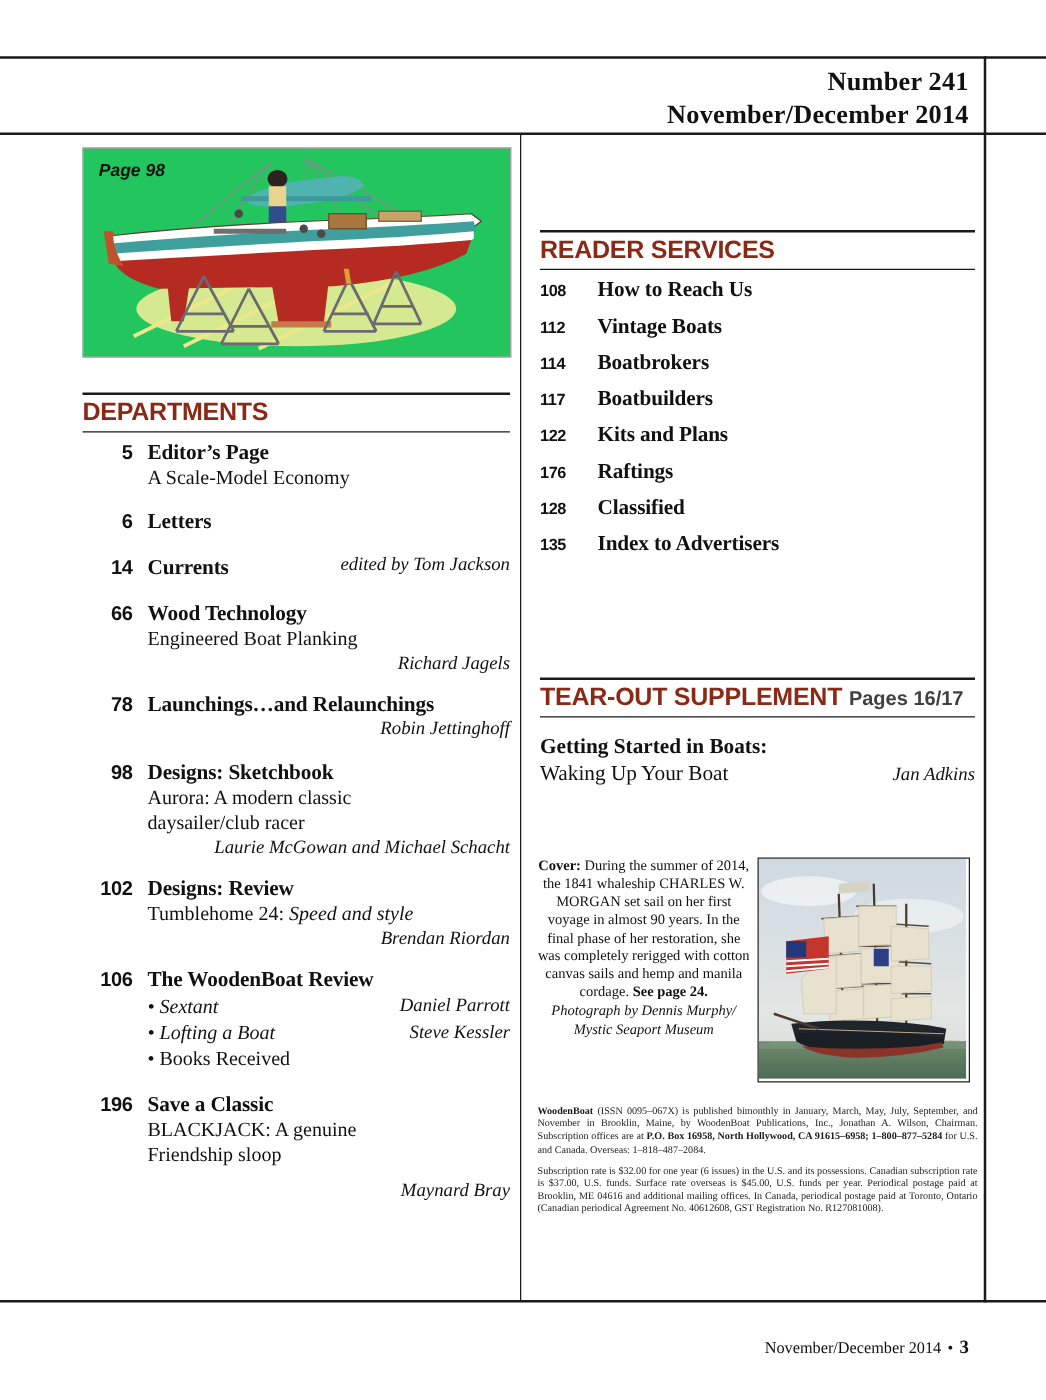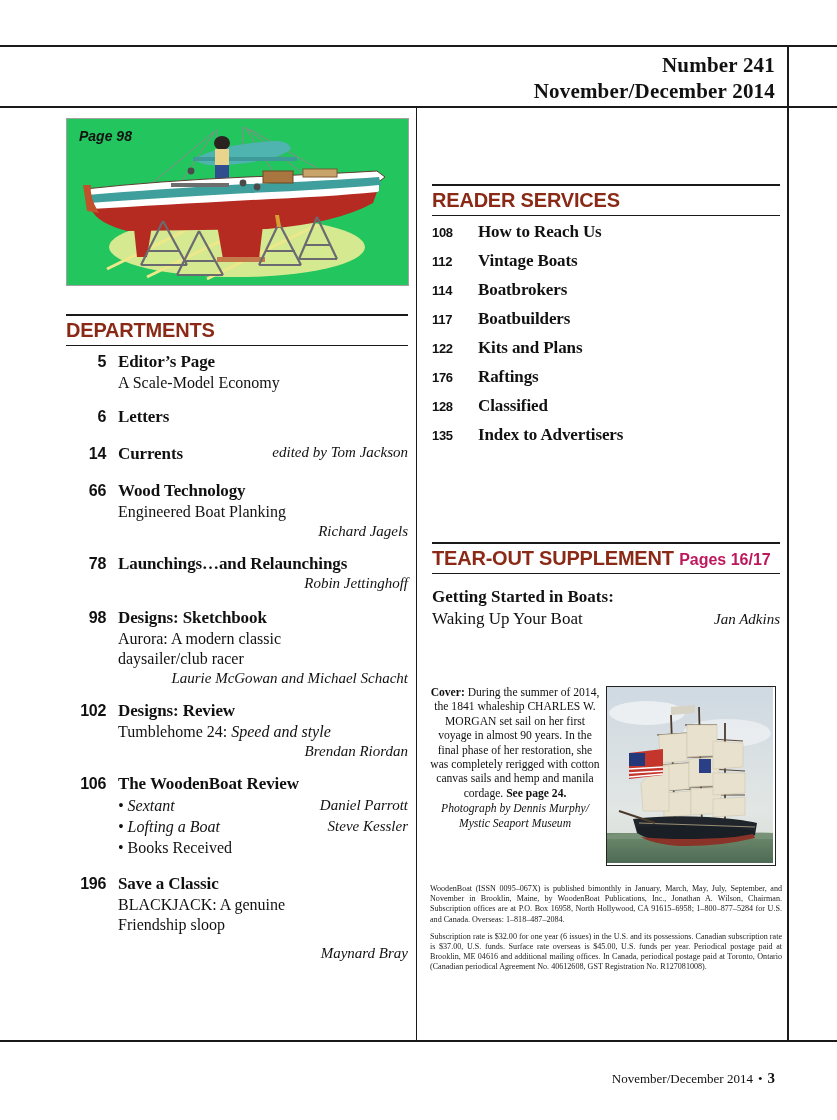--- a/index.html
+++ b/index.html
@@ -27,21 +27,21 @@
     border:1px solid #a3a3a3;background:#22c55e;overflow:hidden;}
   .illo-label{position:absolute;left:12px;top:9px;font-size:14px;font-weight:bold;
     font-style:italic;font-family:"Liberation Sans",sans-serif;color:#111;z-index:6;}
   .illo-svg{position:absolute;left:0;top:0;}
 
   
   .sec{position:absolute;}
   .sec-rule-top{height:2px;background:#1a1a1a;}
   .sec-title{font-family:"Liberation Sans",sans-serif;font-weight:bold;
     font-size:20px;color:#8a2a16;letter-spacing:-0.2px;padding:3px 0 3px 0;}
-  .sec-title .pages{color:#be185d;font-size:16px;letter-spacing:0;}
+  .sec-title .pages{color:#404040;font-size:16px;letter-spacing:0;}
   .sec-rule-bot{height:1px;background:#1a1a1a;}
 
   
   .toc{position:absolute;left:66px;top:352px;width:342px;}
   .entry{position:relative;margin-bottom:14px;}
   .e-row{display:flex;align-items:baseline;}
   .e-pg{width:40px;text-align:right;flex:0 0 40px;font-weight:bold;font-size:16px;
     font-family:"Liberation Sans",sans-serif;letter-spacing:-0.3px;}
   .e-main{flex:1;padding-left:12px;}
   .e-title{font-weight:bold;font-size:17px;letter-spacing:-0.1px;display:inline;}
@@ -75,21 +75,21 @@
   .cover-cap{width:170px;text-align:center;font-size:11.6px;line-height:14.4px;}
   .cover-cap b{font-weight:bold;}
   .cover-cap .sc{font-variant:small-caps;}
   .cover-cap .credit{font-style:italic;display:block;margin-top:1px;}
   .cover-photo{width:168px;height:178px;border:1px solid #222;overflow:hidden;position:relative;}
 
   
   .fine{position:absolute;left:430px;top:884px;width:352px;
     font-size:8.1px;line-height:10.2px;text-align:justify;color:#1a1a1a;}
   .fine p{margin:0 0 7px 0;}
-  .fine b{font-weight:normal;}
+  .fine b{font-weight:bold;}
 
   
   .footer{position:absolute;right:62px;top:1070px;font-size:13px;}
   .footer .pg{font-weight:bold;font-size:15px;}
   .footer .dot{padding:0 5px;}
 </style>
 </head>
 <body>
 
 <div class="page">

